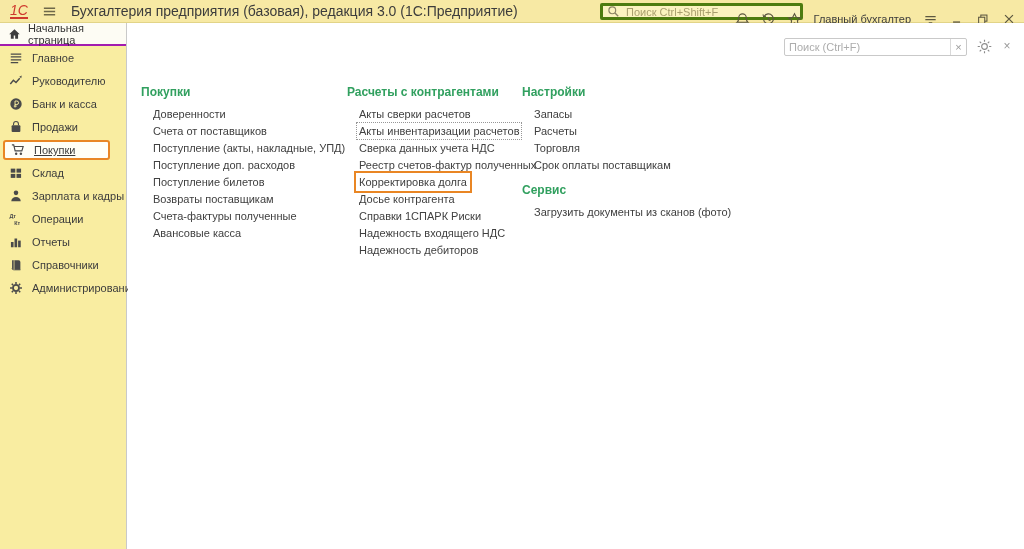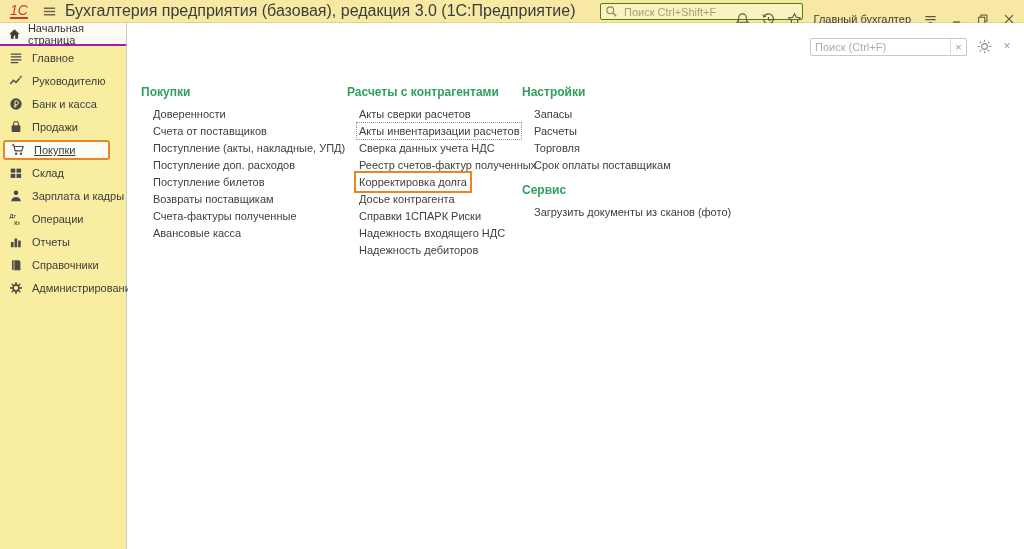--- a/index.html
+++ b/index.html
@@ -11,24 +11,24 @@
   }
   
   .titlebar{
     position:absolute; top:0; left:0; width:1024px; height:23px;
     background:#f7e9a4; border-bottom:1px solid #e2d488;
     display:flex; align-items:center;
   }
   .logo{ margin-left:10px; font-size:14px; line-height:13px; font-weight:normal; font-style:italic;
          color:#cf3a2e; border-bottom:2px solid #cf3a2e; padding-bottom:0; }
   .mainmenu-btn{ margin-left:14px; width:16px; height:16px; display:flex; align-items:center; cursor:pointer; }
-  .app-title{ margin-left:7px; font-size:16px; color:#3c3c3c; white-space:nowrap; }
+  .app-title{ margin-left:13px; font-size:14px; color:#3c3c3c; white-space:nowrap; }
   .tb-search{
     position:absolute; left:600px; top:3px; width:203px; height:17px;
-    background:#fbf3bf; border:1px solid #4d7c0f; border-radius:2px;
+    background:#fbf3bf; border:3px solid #4d7c0f; border-radius:2px;
     display:flex; align-items:center; padding:0 4px;
   }
   .tb-search svg{ flex:0 0 auto; }
   .tb-search input{
     flex:1; min-width:0; border:none; outline:none; background:transparent;
     font-size:11px; color:#6b6343; margin-left:4px; font-family:inherit;
   }
   .tb-search input::placeholder{ color:#a89f6e; }
   .tb-right{ position:absolute; right:7px; top:0; height:38px; display:flex; align-items:center; gap:9px; }
   .tb-icon{ width:17px; height:17px; display:flex; align-items:center; justify-content:center; cursor:pointer; }
@@ -50,21 +50,21 @@
   }
   .nav-item .ic{ width:16px; height:16px; flex:0 0 auto; display:flex; align-items:center; justify-content:center; }
   .nav-item.active{
     height:20px; margin:2px 16px 1px 3px; padding-left:5px;
     background:#fffef6; border:2px solid #e98624; border-radius:3px;
   }
   .nav-item.active .nav-label{ text-decoration:underline; }
   
   .content{ position:absolute; top:23px; left:128px; right:0; bottom:0; background:#fff; }
   .content-search{
-    position:absolute; top:15px; right:57px; width:157px; height:18px;
+    position:absolute; top:15px; right:57px; width:183px; height:18px;
     border:1px solid #c9c9c9; border-radius:2px; display:flex; align-items:stretch; background:#fff;
   }
   .content-search input{
     flex:1; min-width:0; border:none; outline:none; font-size:11px; color:#555;
     padding:0 4px; font-family:inherit; background:transparent;
   }
   .content-search input::placeholder{ color:#adadad; }
   .clear-cell{
     width:16px; border-left:1px solid #d9d9d9; color:#9a9a9a; font-size:11px;
     display:flex; align-items:center; justify-content:center; cursor:pointer;

